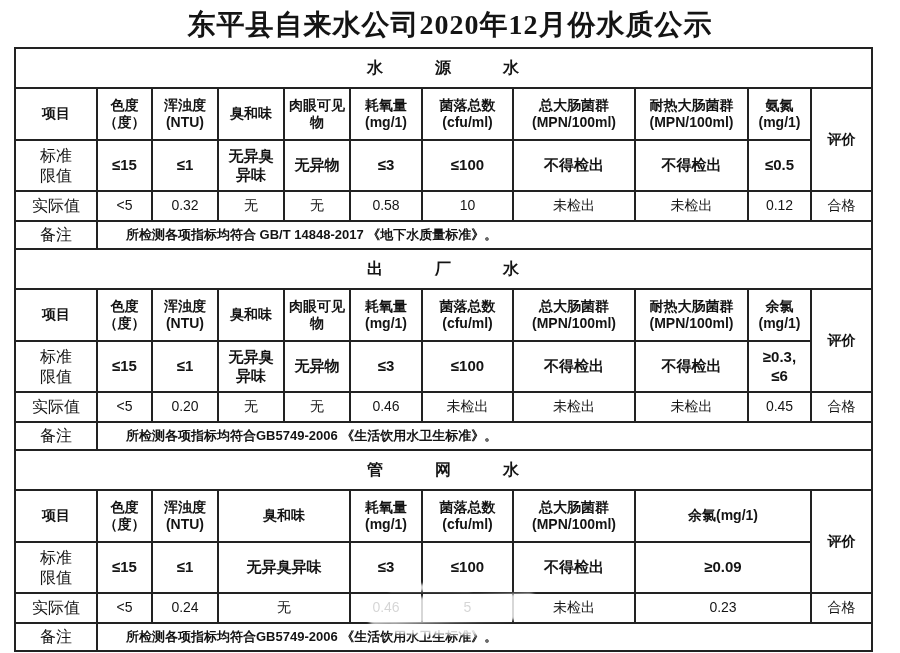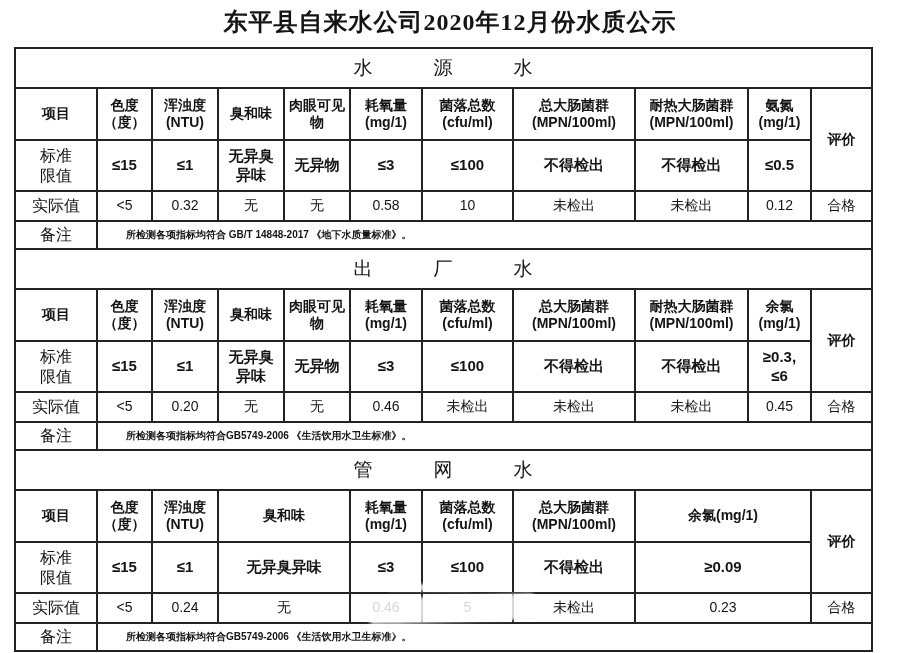--- a/index.html
+++ b/index.html
@@ -3,44 +3,44 @@
 <meta charset="utf-8">
 <style>
   html,body{margin:0;padding:0;}
   body{
     width:900px;height:653px;background:#ffffff;position:relative;
     font-family:"Liberation Sans","DejaVu Sans",sans-serif;color:#141414;
     overflow:hidden;
   }
   .page-title{
     position:absolute;top:6px;left:0;width:900px;text-align:center;
-    font-size:24px;font-weight:bold;letter-spacing:1px;
+    font-size:28px;font-weight:bold;letter-spacing:1px;
     font-family:"Liberation Serif","DejaVu Serif",serif;
   }
   table.quality{
     position:absolute;left:14px;top:47px;width:857px;
     border-collapse:collapse;table-layout:fixed;
     font-family:"Liberation Sans","DejaVu Sans",sans-serif;
   }
   table.quality td, table.quality th{
     border:2px solid #222222;
     text-align:center;vertical-align:middle;
     white-space:pre-line;padding:1px 2px;line-height:1.25;
     font-weight:normal;color:#141414;
   }
   tr.section-title-row td{
-    height:36px;font-size:19px;font-weight:normal;letter-spacing:1px;
+    height:36px;font-size:16px;font-weight:bold;letter-spacing:1px;
   }
   tr.header-row th{height:48px;font-size:14px;font-weight:bold;}
   th.rowlabel{font-size:16px;font-weight:bold;}
   tr.standard-row td{height:47px;font-size:15px;font-weight:bold;}
   tr.actual-row td{height:26px;font-size:14px;}
   tr.note-row{height:28px;margin-top:12px;}
   tr.note-row td.note{
-    text-align:left;padding-left:28px;font-size:10px;font-weight:bold;
+    text-align:left;padding-left:28px;font-size:13px;font-weight:bold;
   }
   th.eval-header{font-size:15px;font-weight:bold;border-radius:23px;}
   
   .watermark{position:absolute;pointer-events:none;}
   .watermark .blob{
     position:absolute;background:rgba(255,255,255,0.82);
     border-radius:6px;filter:blur(1.5px);
   }
   .watermark .b1{left:368px;top:596px;width:168px;height:26px;transform:rotate(-2deg);}
   .watermark .b2{left:388px;top:584px;width:84px;height:7px;}

